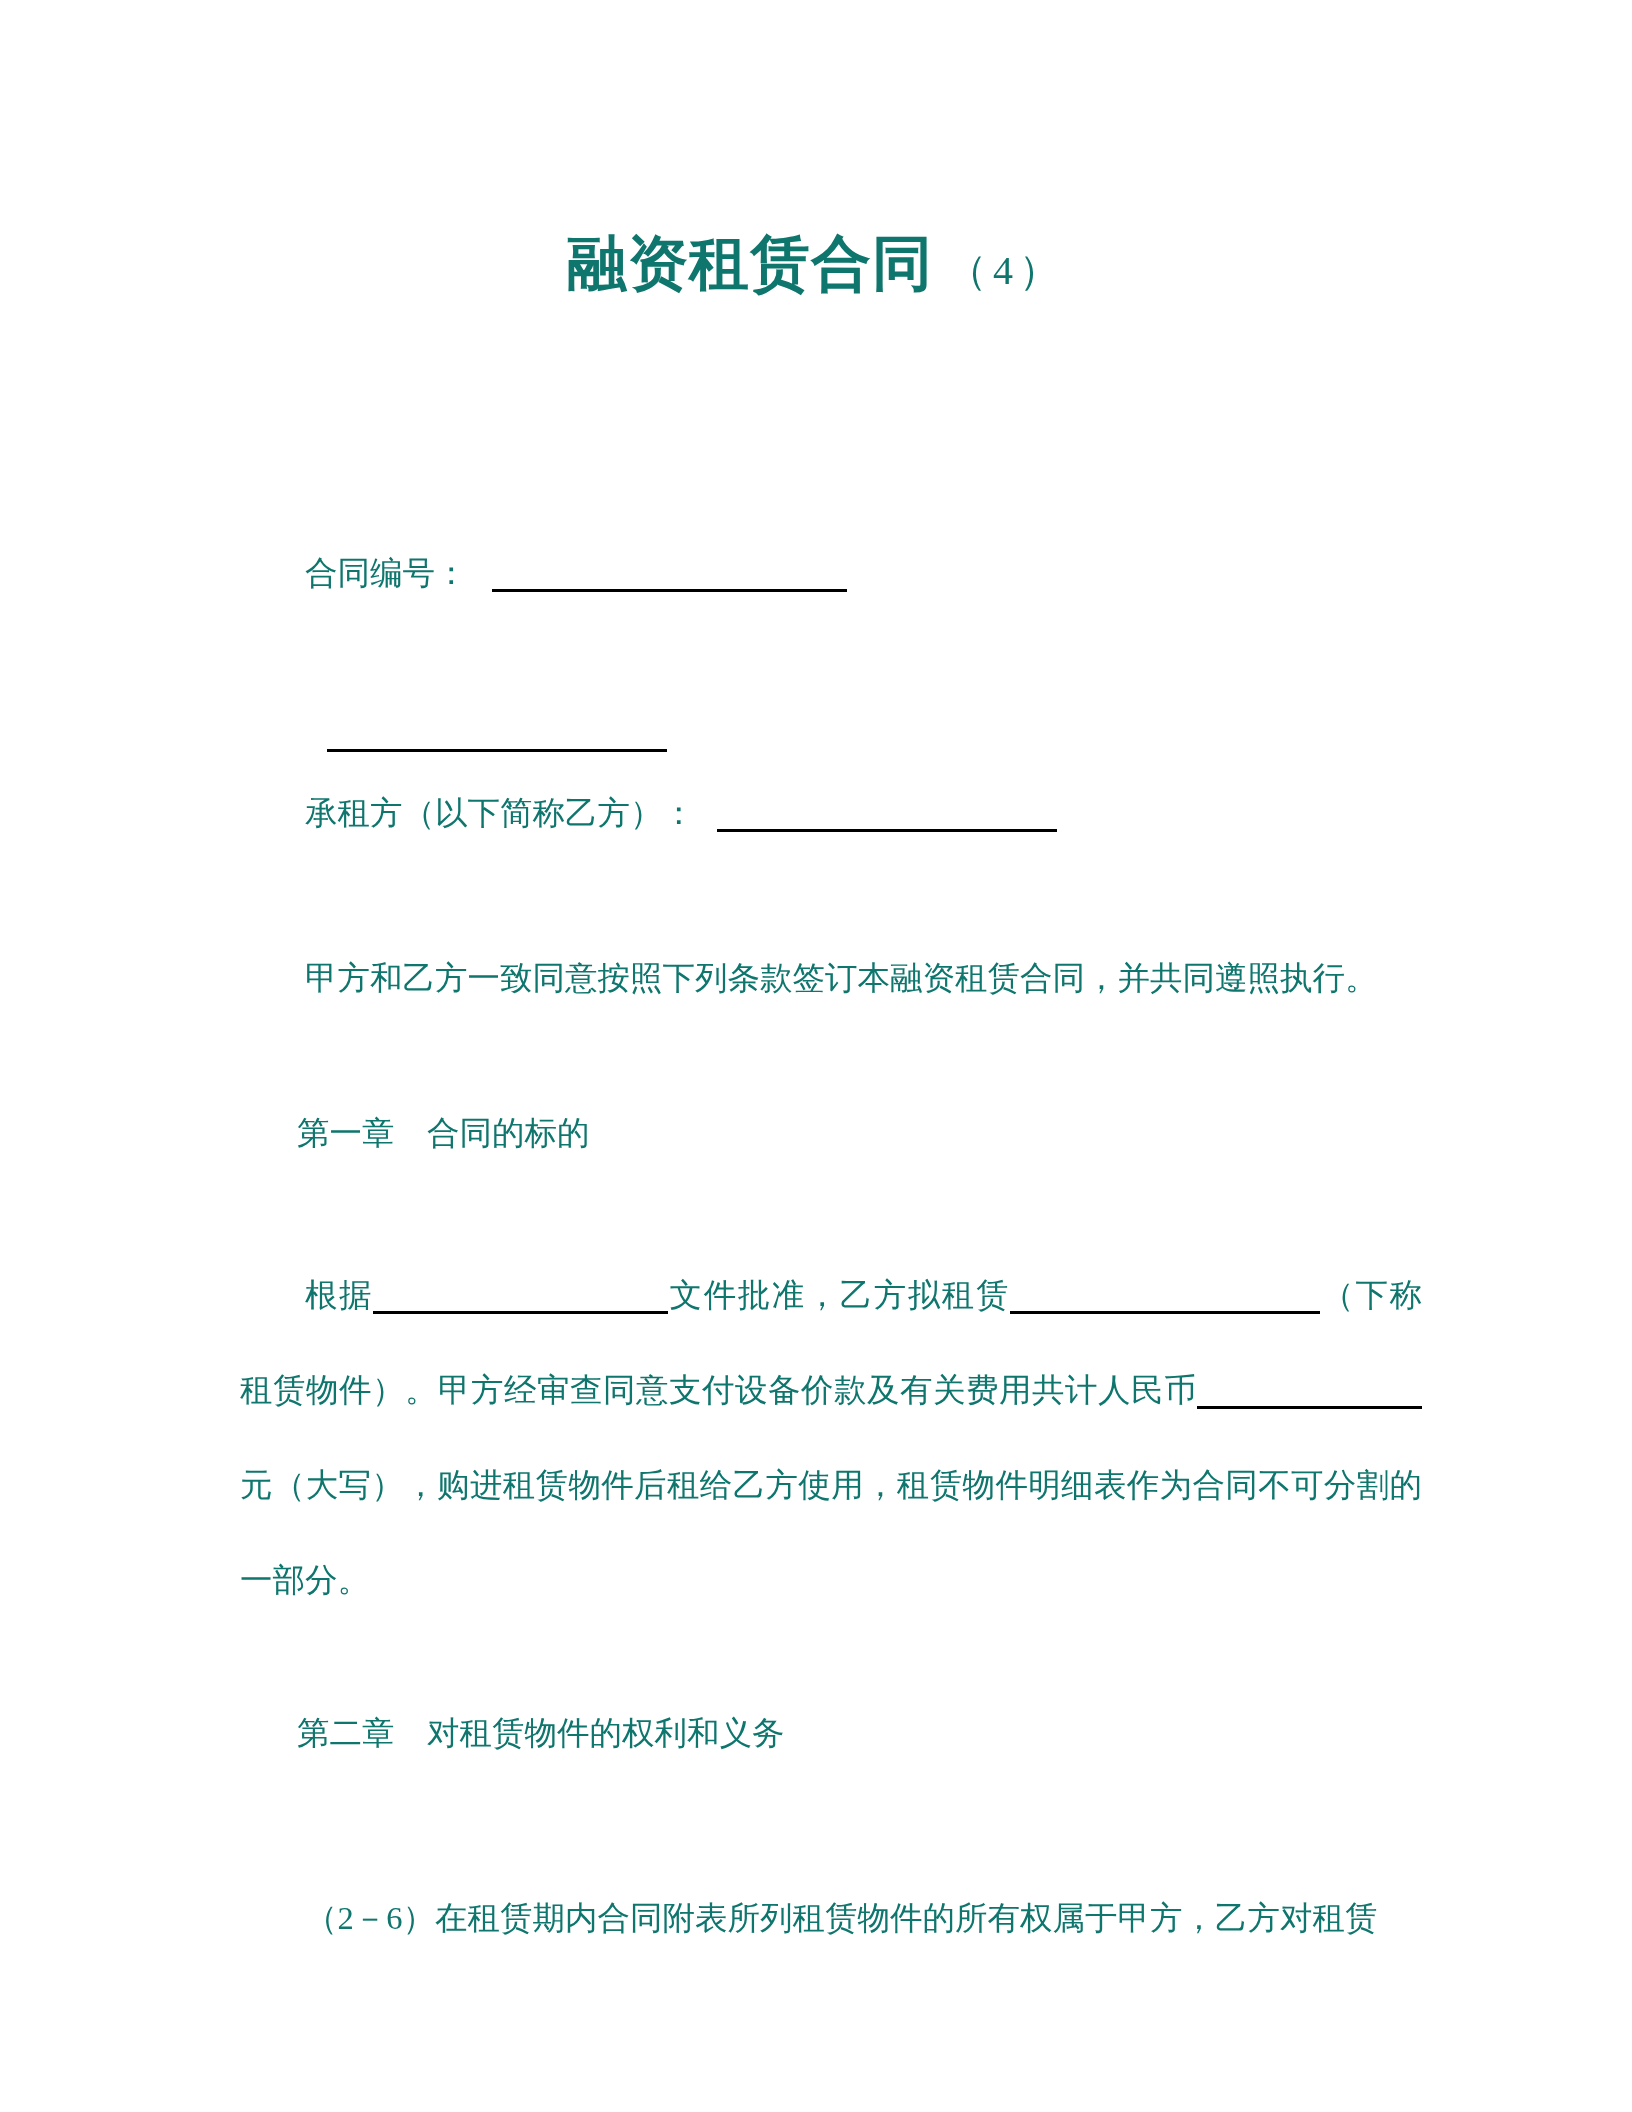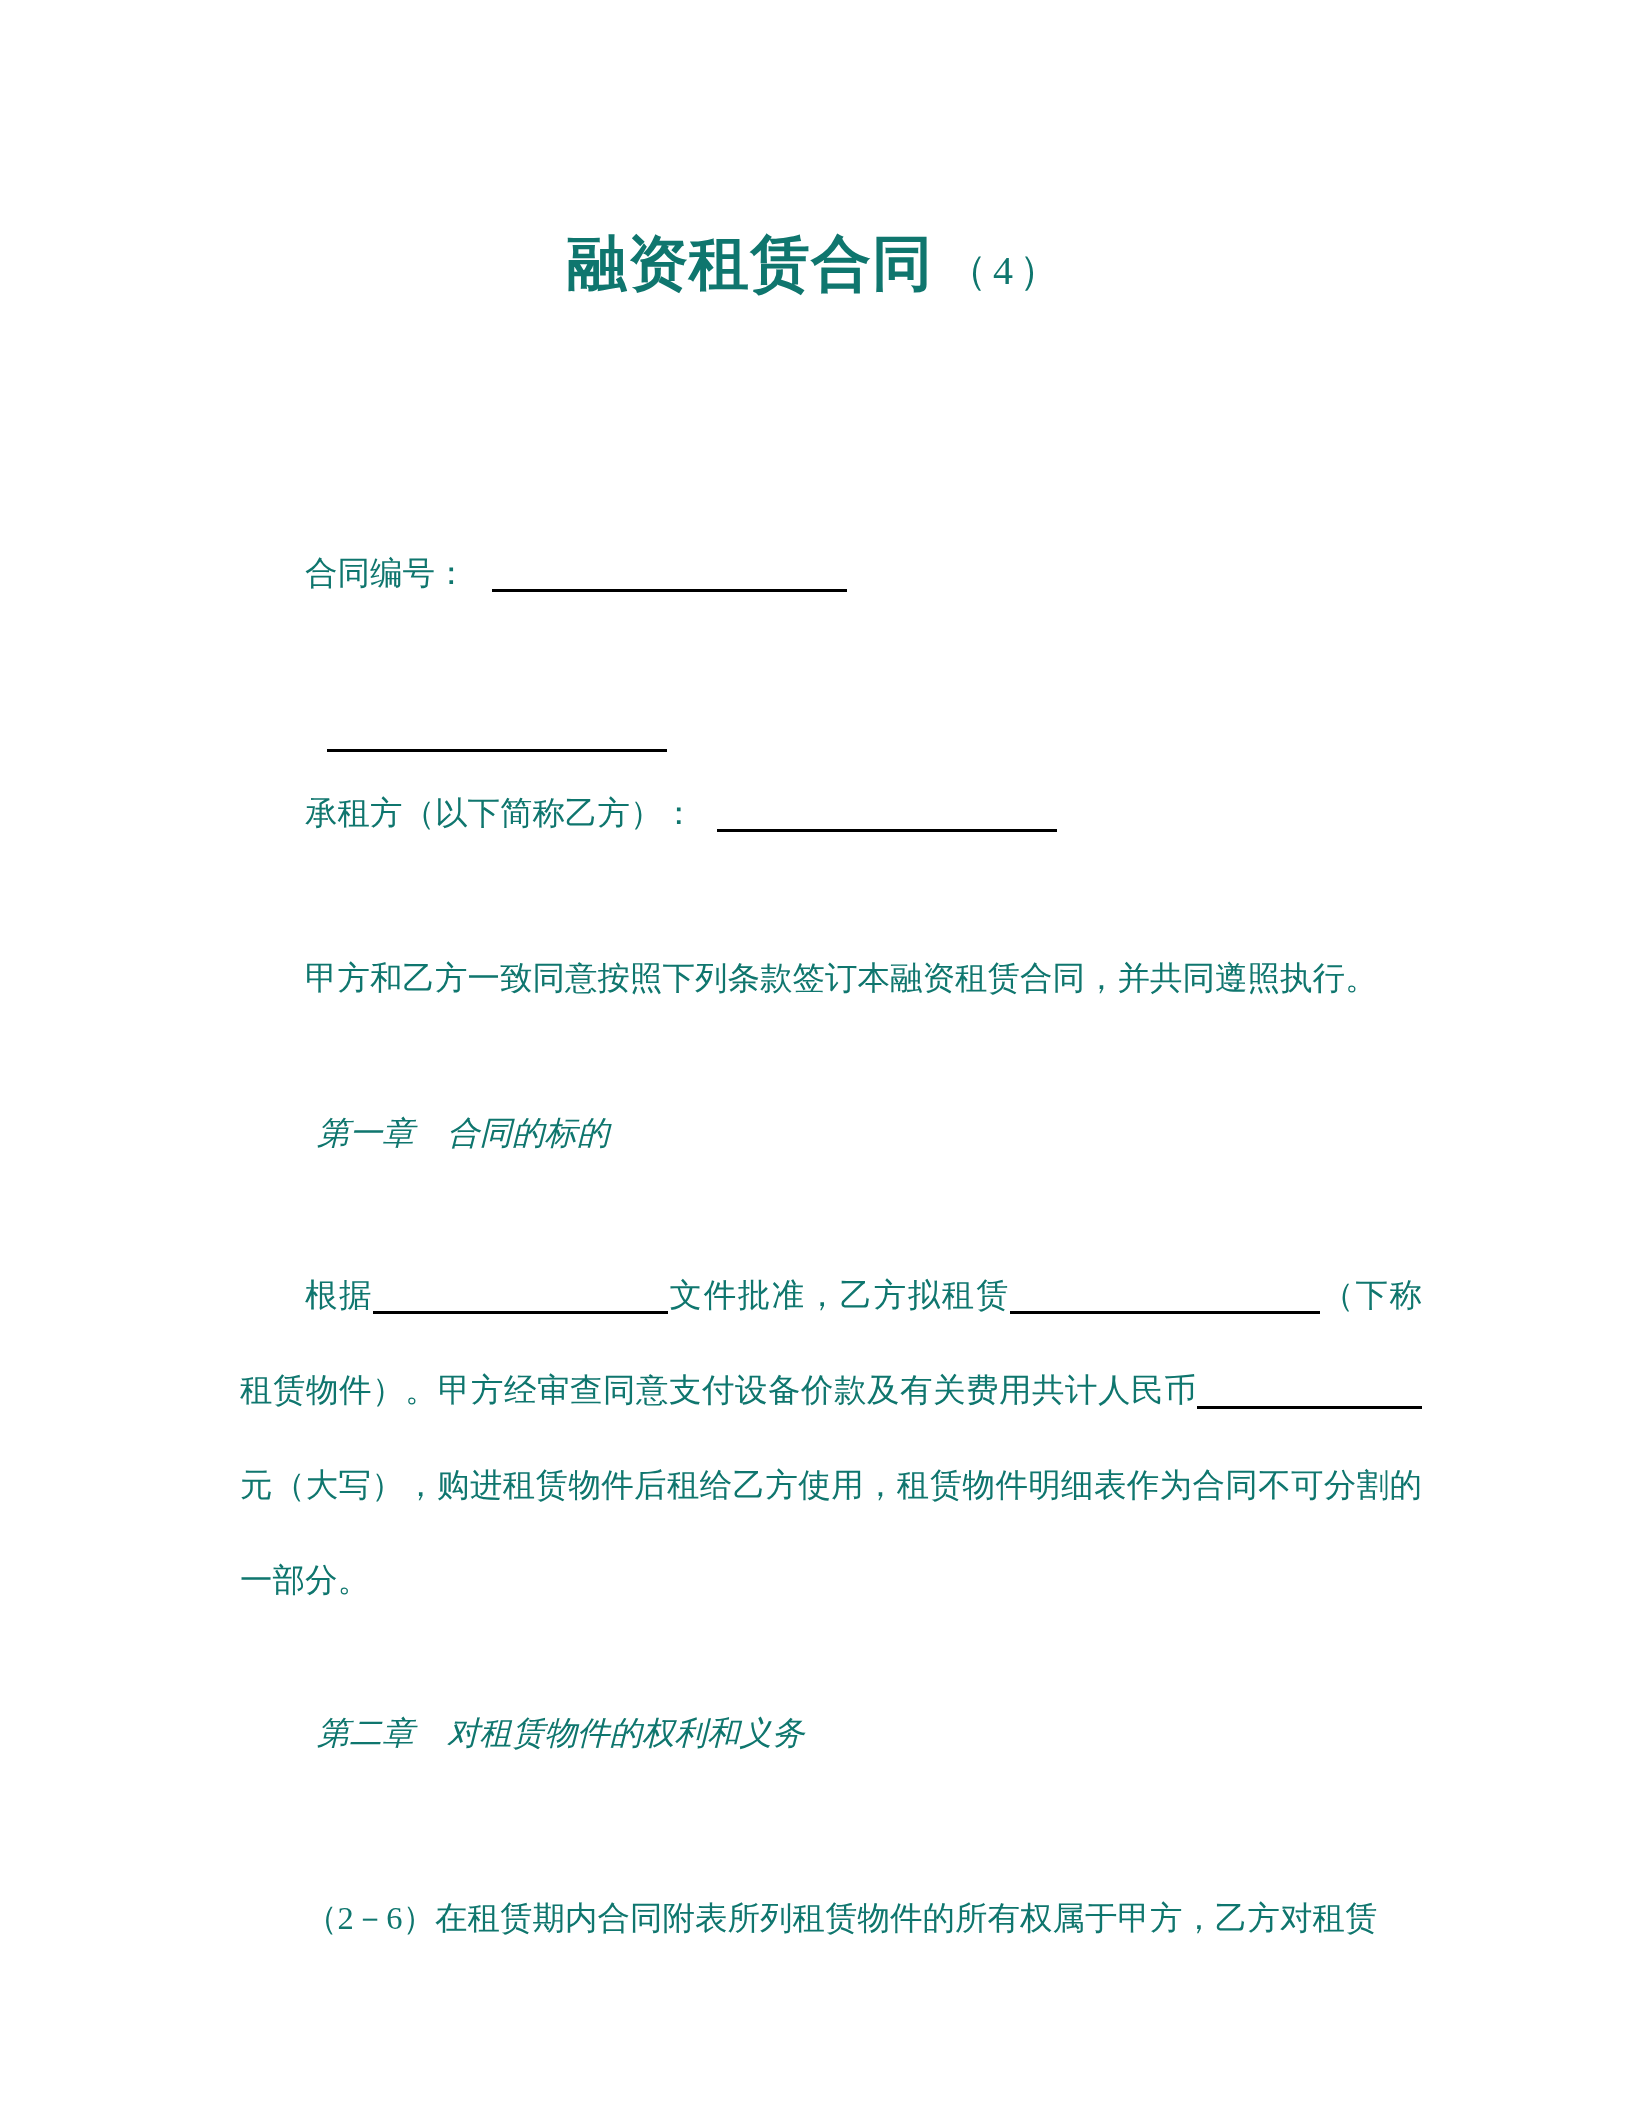--- a/index.html
+++ b/index.html
@@ -45,26 +45,25 @@
   .para {
     position: absolute;
     left: 240px;
     right: 210px;
     line-height: 95px;
     text-indent: 2em;
     text-align: justify;
   }
   .chapter-heading {
     position: absolute;
-    left: 252px;
+    left: 232px;
     right: 217px;
     line-height: 46px;
     text-indent: 2em;
     white-space: pre;
-    font-style: italic;
   }
   .blank {
     display: inline-block;
     border-bottom: 3px solid #000000;
     height: 30px;
     vertical-align: -8px;
     text-indent: 0;
     text-align: center;
   }
   .blank-contract { width: 355px; margin-left: 24px; }

